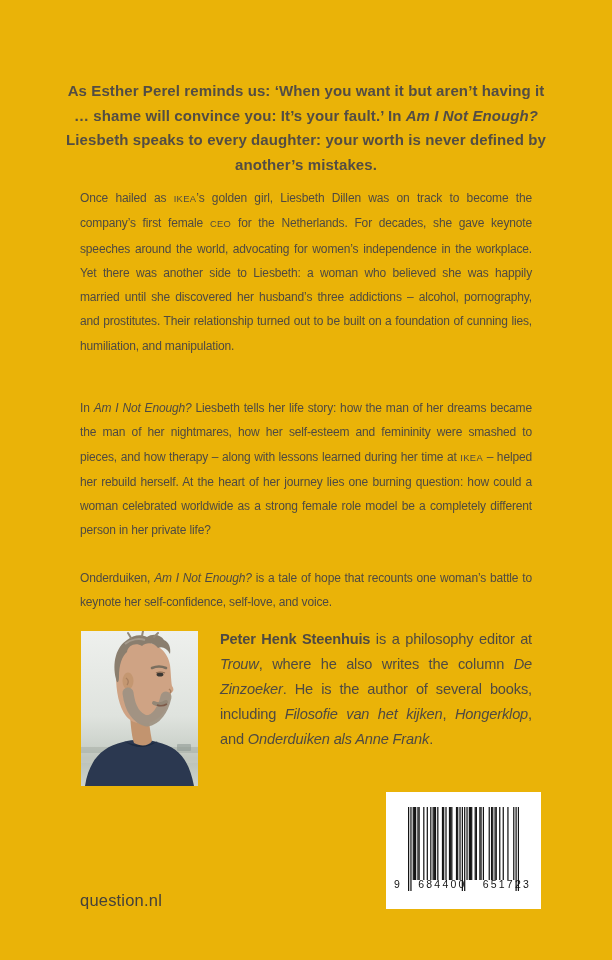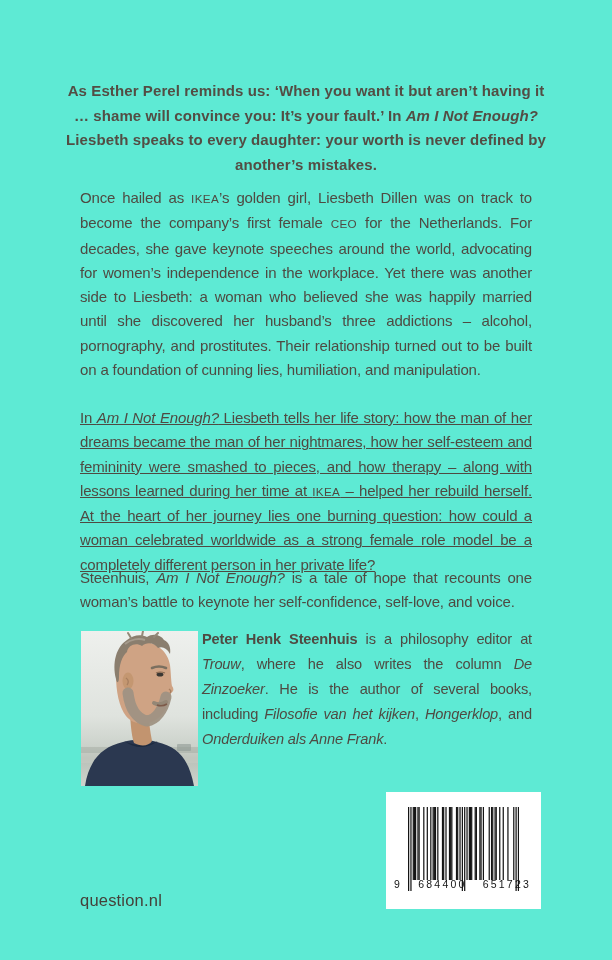--- a/index.html
+++ b/index.html
@@ -13,32 +13,32 @@
     background:#f2d7a1;color:#4f4a42;
   }
   p{margin:0;}
   .quote{
     position:absolute;top:79px;left:66px;right:66px;
     text-align:center;font-weight:bold;font-size:15px;line-height:24.5px;
     color:#534d44;letter-spacing:0.1px;
   }
   .para{
     position:absolute;left:80px;right:80px;
-    text-align:justify;font-size:15px;line-height:24.3px;
+    text-align:justify;font-size:12px;line-height:24.3px;
     letter-spacing:-0.15px;color:#4f4a42;
   }
   .p-a{top:186px;}
-  .p-b{top:406px;text-decoration:underline;}
+  .p-b{top:396px;}
   .p-c{top:566px;}
   .seg-i{font-style:italic;}
   .seg-b{font-weight:bold;}
   .seg-sc{font-size:0.78em;letter-spacing:0.35px;}
   .author{
     position:absolute;top:631px;left:81px;right:80px;
-    display:flex;gap:4px;align-items:flex-start;
+    display:flex;gap:22px;align-items:flex-start;
   }
   .photo{flex:0 0 117px;width:117px;height:155px;display:block;}
   .bio{
     flex:1;text-align:justify;font-size:14.6px;line-height:25px;
     letter-spacing:-0.15px;color:#4f4a42;margin-top:-4px;
   }
   .publisher{
     position:absolute;left:80px;top:891px;
     font-size:16.5px;color:#45413a;letter-spacing:0.2px;
   }
@@ -50,29 +50,29 @@
   .digits{
     position:absolute;left:8px;right:10px;top:86px;
     display:flex;justify-content:space-between;
     font-size:10.5px;letter-spacing:2.2px;color:#141414;
     font-family:"Liberation Sans","DejaVu Sans",sans-serif;
   }
 </style>
 </head>
 <body>
 
-<div class="cover" style="background: #5eead4; color: rgb(79, 74, 66);">
+<div class="cover" style="background: #eab308; color: rgb(79, 74, 66);">
 
   <p class="quote"><span>As Esther Perel reminds us: ‘When you want it but aren’t having it … shame will convince you: It’s your fault.’ In </span><span class="seg-i">Am I Not Enough?</span><span> Liesbeth speaks to every daughter: your worth is never defined by another’s mistakes.</span></p>
 
   <p class="para p-a"><span>Once hailed as </span><span class="seg-sc">IKEA</span><span>’s golden girl, Liesbeth Dillen was on track to become the company’s first female </span><span class="seg-sc">CEO</span><span> for the Netherlands. For decades, she gave keynote speeches around the world, advocating for women’s independence in the workplace. Yet there was another side to Liesbeth: a woman who believed she was happily married until she discovered her husband’s three addictions – alcohol, pornography, and prostitutes. Their relationship turned out to be built on a foundation of cunning lies, humiliation, and manipulation.</span></p>
 
   <p class="para p-b"><span>In </span><span class="seg-i">Am I Not Enough?</span><span> Liesbeth tells her life story: how the man of her dreams became the man of her nightmares, how her self-esteem and femininity were smashed to pieces, and how therapy – along with lessons learned during her time at </span><span class="seg-sc">IKEA</span><span> – helped her rebuild herself. At the heart of her journey lies one burning question: how could a woman celebrated worldwide as a strong female role model be a completely different person in her private life?</span></p>
 
-  <p class="para p-c"><span>Steenhuis, </span><span class="seg-i">Am I Not Enough?</span><span> is a tale of hope that recounts one woman’s battle to keynote her self-confidence, self-love, and voice.</span></p>
+  <p class="para p-c"><span>Onderduiken, </span><span class="seg-i">Am I Not Enough?</span><span> is a tale of hope that recounts one woman’s battle to keynote her self-confidence, self-love, and voice.</span></p>
 
   <div class="author">
     <svg class="photo" viewBox="0 0 117 155" preserveAspectRatio="none" role="img">
       <defs>
         <linearGradient id="sky" x1="0" y1="0" x2="0" y2="1">
           <stop offset="0" stop-color="#eef0ed"></stop>
           <stop offset="0.55" stop-color="#dfe3de"></stop>
           <stop offset="0.74" stop-color="#ccd2cb"></stop>
           <stop offset="0.82" stop-color="#b9c0b8"></stop>
           <stop offset="1" stop-color="#ced3cc"></stop>

